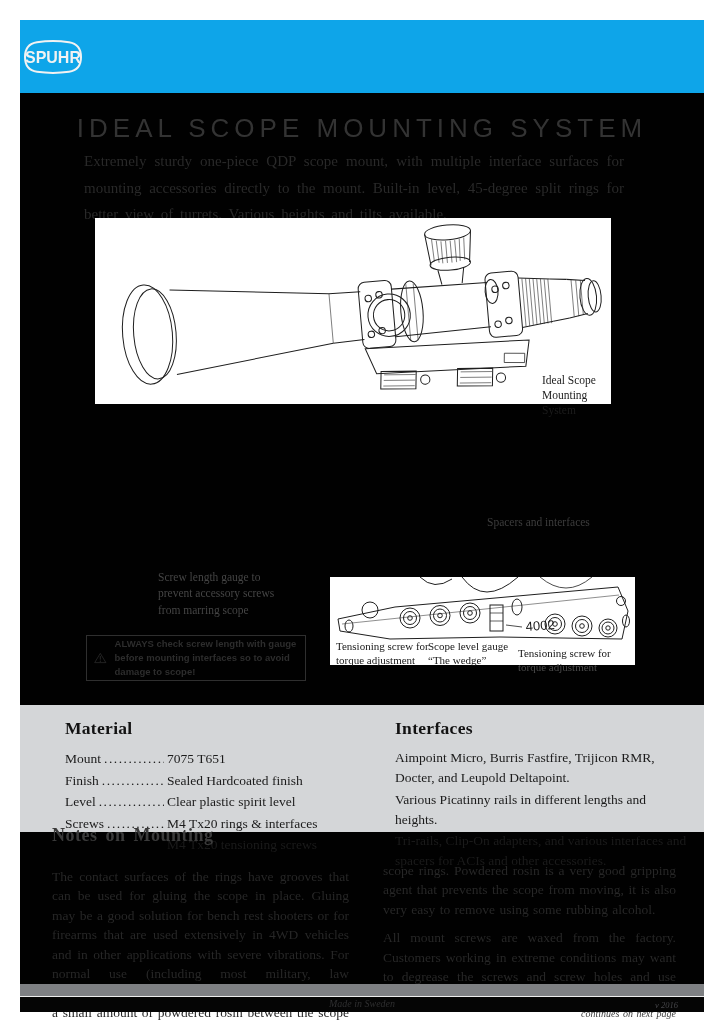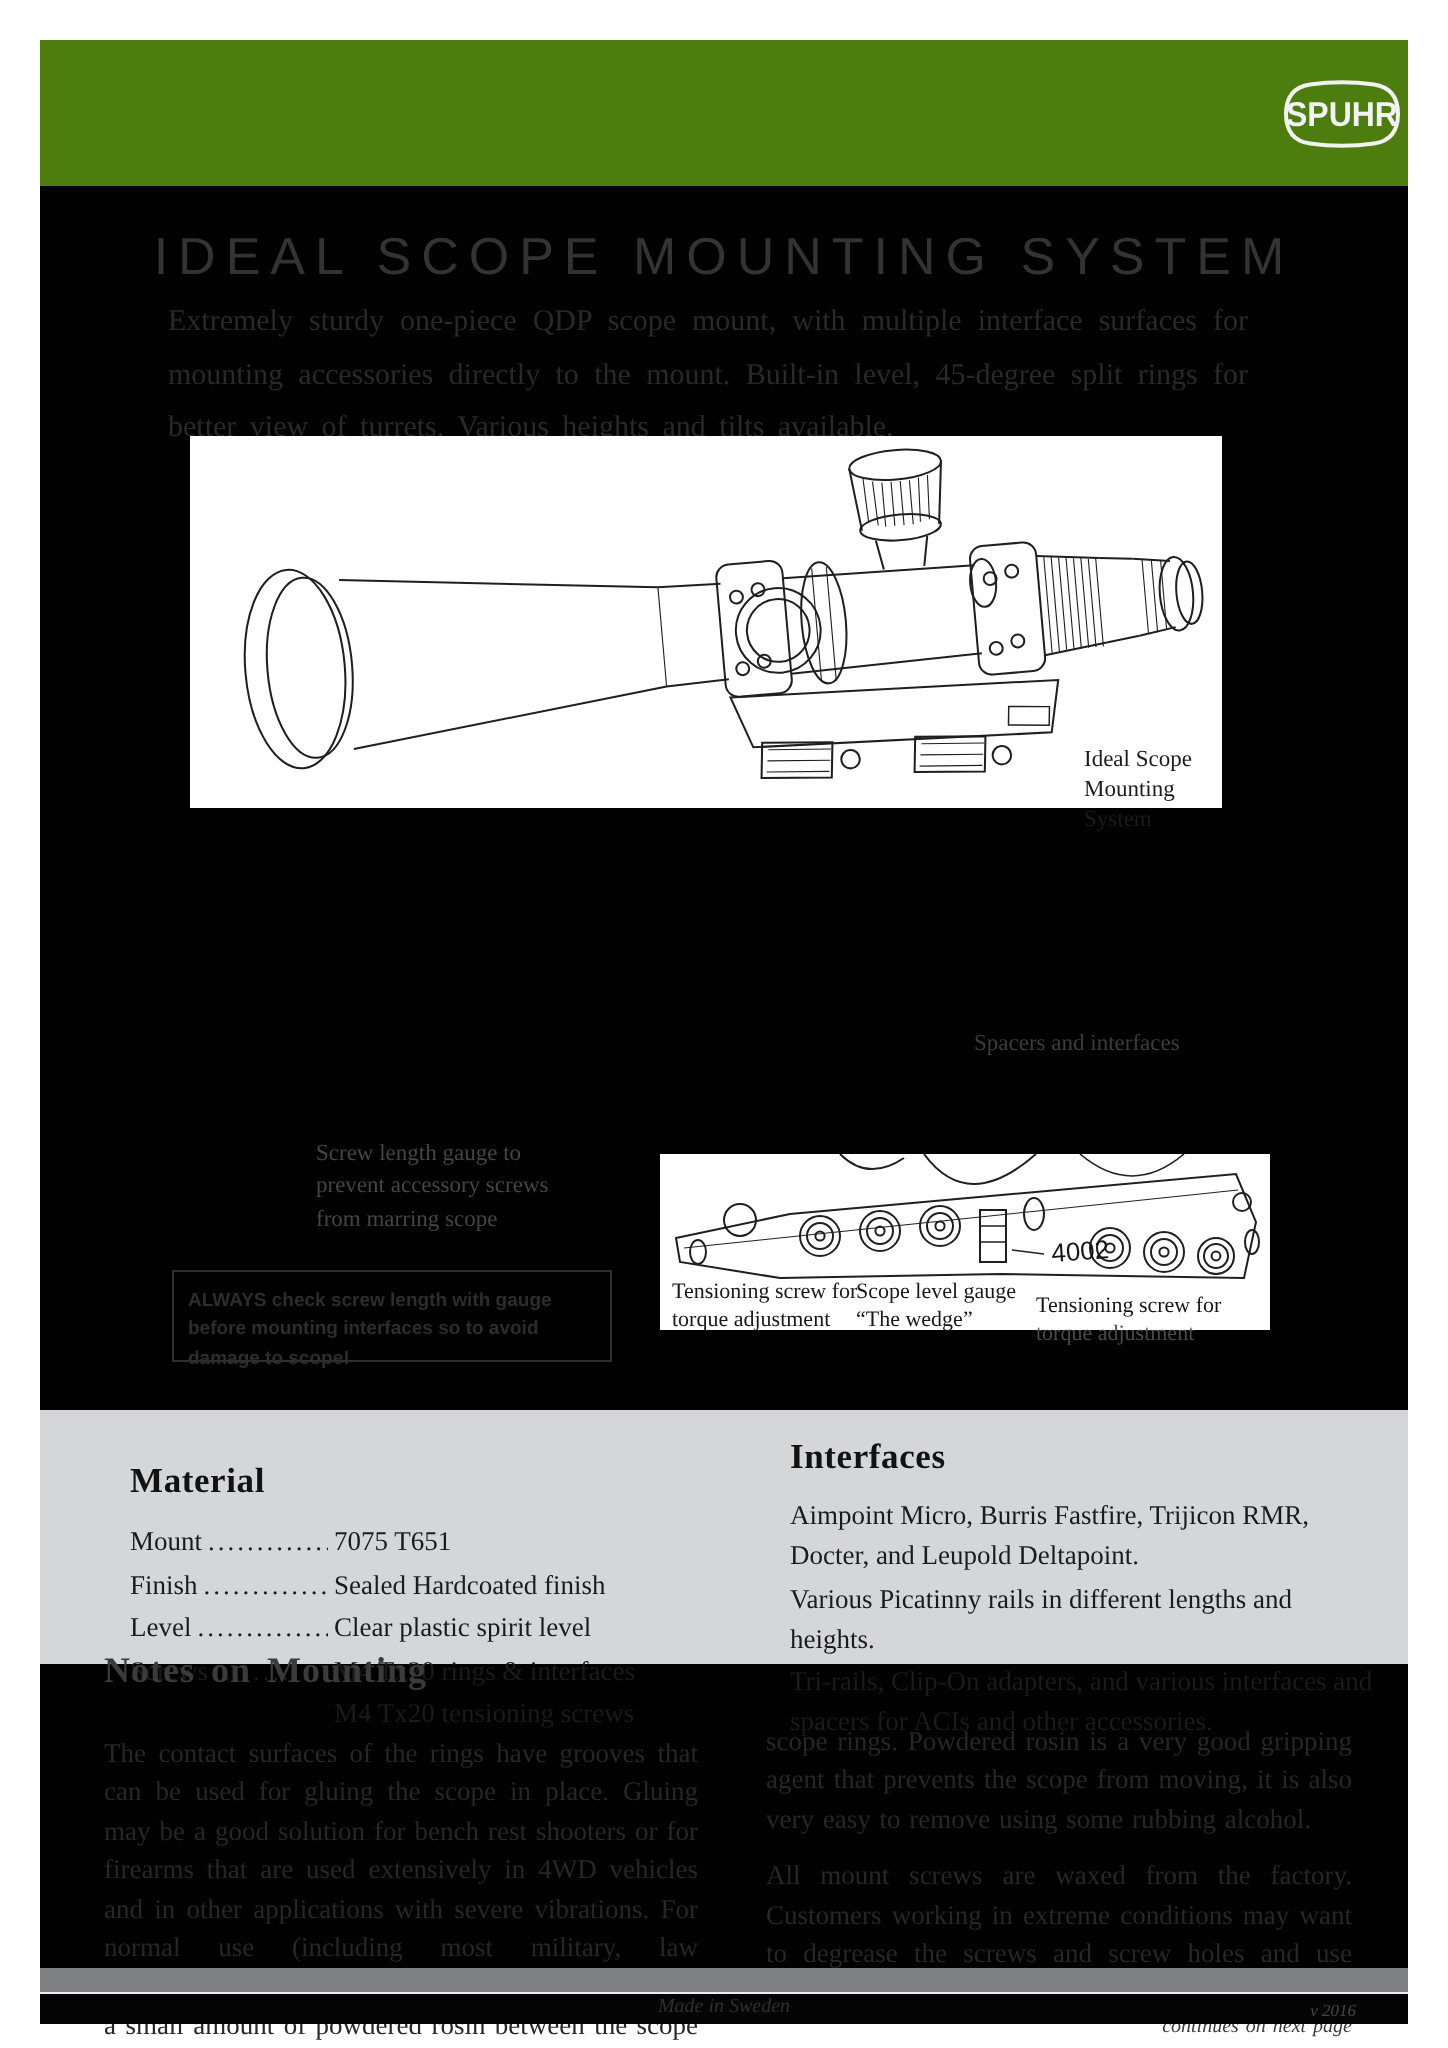--- a/index.html
+++ b/index.html
@@ -1,58 +1,58 @@
 <!DOCTYPE html>
 <html><head>
 <meta charset="utf-8">
 <style>
   html,body{margin:0;padding:0;}
   body{width:724px;height:1024px;background:#ffffff;position:relative;
        font-family:"Liberation Serif",serif;overflow:hidden;}
   .sheet{position:absolute;left:20px;top:20px;width:684px;height:992px;}
 
   
-  .hdr{position:absolute;top:0;left:0;width:684px;height:73px;background:#4d7c0f;
-       display:flex;align-items:center;justify-content:flex-end;}
+  .hdr{position:absolute;top:0;left:0;width:684px;height:73px;background:#0ea5e9;
+       display:flex;align-items:center;justify-content:flex-start;}
 
   
   .content{position:absolute;top:73px;left:0;width:684px;height:891px;background:#010101;}
 
   .title{position:absolute;top:20px;left:0;width:100%;text-align:center;
          font-family:"Liberation Sans",sans-serif;font-size:26px;font-weight:400;
          letter-spacing:5px;color:#333333;}
   .intro{position:absolute;top:55px;left:64px;width:540px;font-size:15px;line-height:1.78;
          text-align:justify;color:#292929;word-spacing:3px;}
 
   .hero-box{position:absolute;top:125px;left:75px;width:516px;height:186px;background:#ffffff;}
   .hero-box svg{position:absolute;top:0;left:0;}
   .hero-cap{position:absolute;left:415px;top:155px;font-size:11.5px;line-height:1.3;
             color:#1c1c1c;white-space:pre-line;margin-left:32px;}
 
   .co-spacers{position:absolute;left:467px;top:423px;font-size:11.5px;color:#3d3d3d;}
   .co-gauge{position:absolute;left:138px;top:476px;font-size:11.5px;line-height:1.42;
             color:#454545;white-space:pre-line;}
 
   .warn{position:absolute;left:66px;top:542px;width:206px;height:44px;border:1px solid #2f2f2f;
-        display:flex;align-items:center;gap:8px;padding:0 5px 0 7px;flex-direction:column;}
+        display:flex;align-items:center;gap:8px;padding:0 5px 0 7px;}
   .warn-txt{font-family:"Liberation Sans",sans-serif;font-weight:bold;font-size:9.5px;
             line-height:1.5;color:#2d2d2d;}
 
   .mount-box{position:absolute;left:310px;top:484px;width:305px;height:88px;background:#ffffff;}
   .mount-box svg{position:absolute;top:0;left:0;}
   .m-lab{position:absolute;font-size:11px;line-height:1.28;color:#181818;white-space:pre-line;}
   .m-lab.l1{left:6px;top:62px;}
   .m-lab.l2{left:98px;top:62px;}
   .m-lab-r1{position:absolute;left:188px;top:70px;font-size:11px;color:#161616;white-space:nowrap;}
   .m-lab-r2{position:absolute;left:188px;top:84px;font-size:11px;color:#4a4a4a;white-space:nowrap;}
 
   
   .band{position:absolute;left:0;top:612px;width:684px;height:127px;background:#d4d6d8;color:#1b1b1b;}
   .band h2{margin:0;font-size:17.5px;font-weight:bold;color:#121212;letter-spacing:.3px;}
-  .mat{position:absolute;left:45px;top:13px;width:400px;margin-top:12px;}
+  .mat{position:absolute;left:45px;top:13px;width:400px;}
   .mat-rows{margin-top:9px;font-size:13.5px;line-height:1.6;}
   .mat-row{display:flex;width:300px;}
   .mat-label{flex:0 0 auto;}
   .mat-dots{flex:1 1 auto;overflow:hidden;white-space:nowrap;letter-spacing:1.5px;margin:0 3px;}
   .mat-value{flex:0 0 198px;}
   .ifc{position:absolute;left:375px;top:13px;width:296px;}
   .ifc-lines{margin-top:9px;font-size:13.5px;line-height:1.5;}
   .ifc-lines div{margin-bottom:1px;}
 
   

